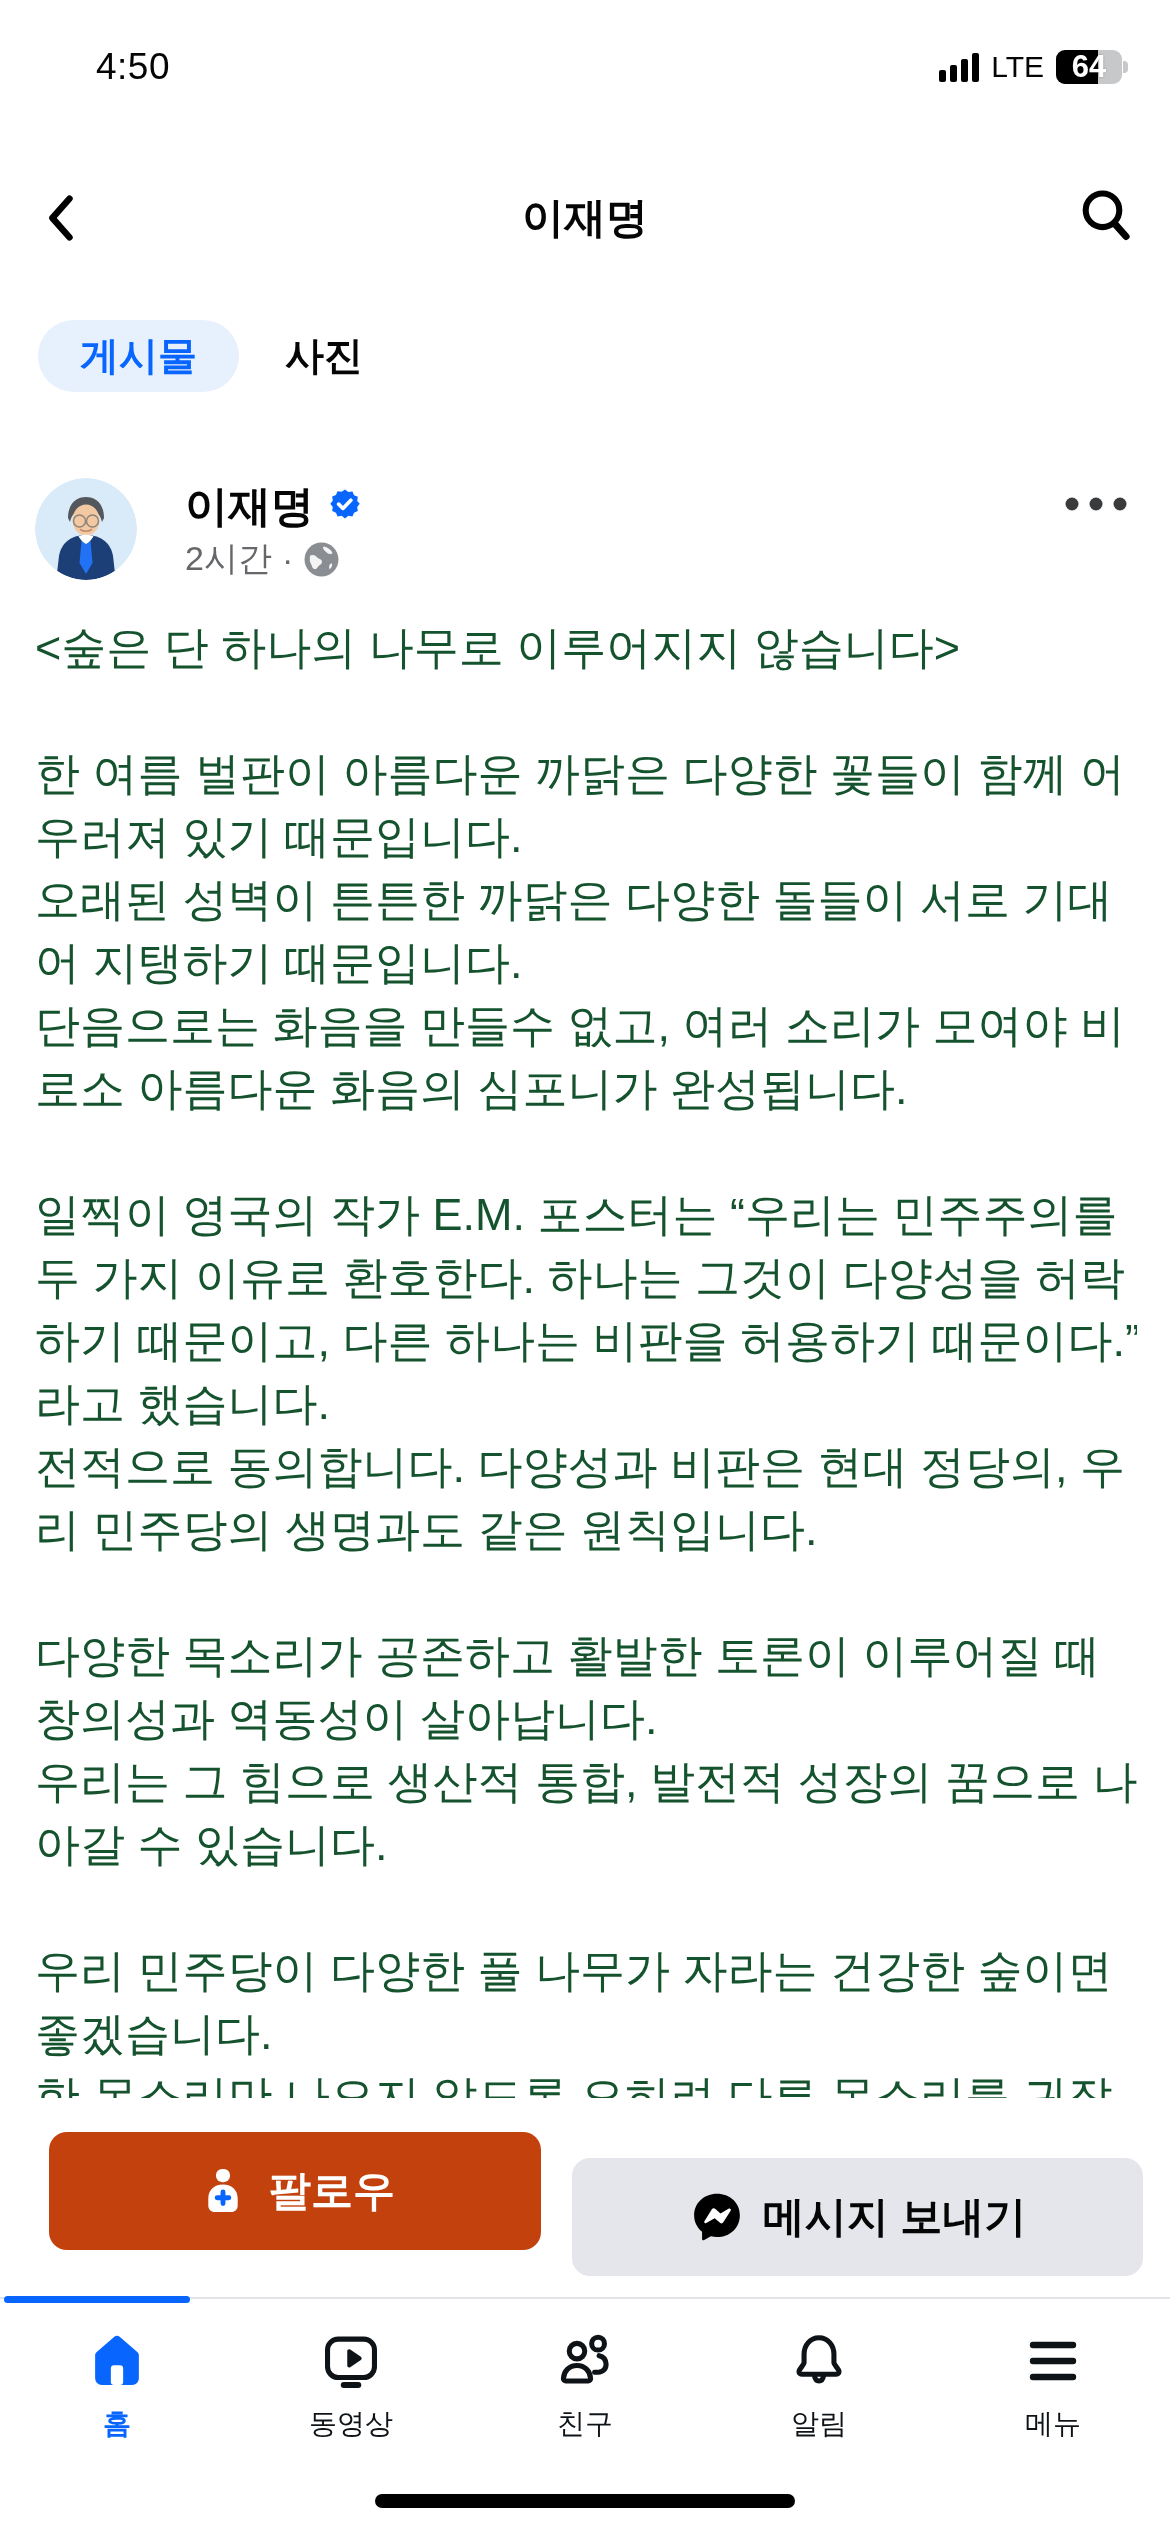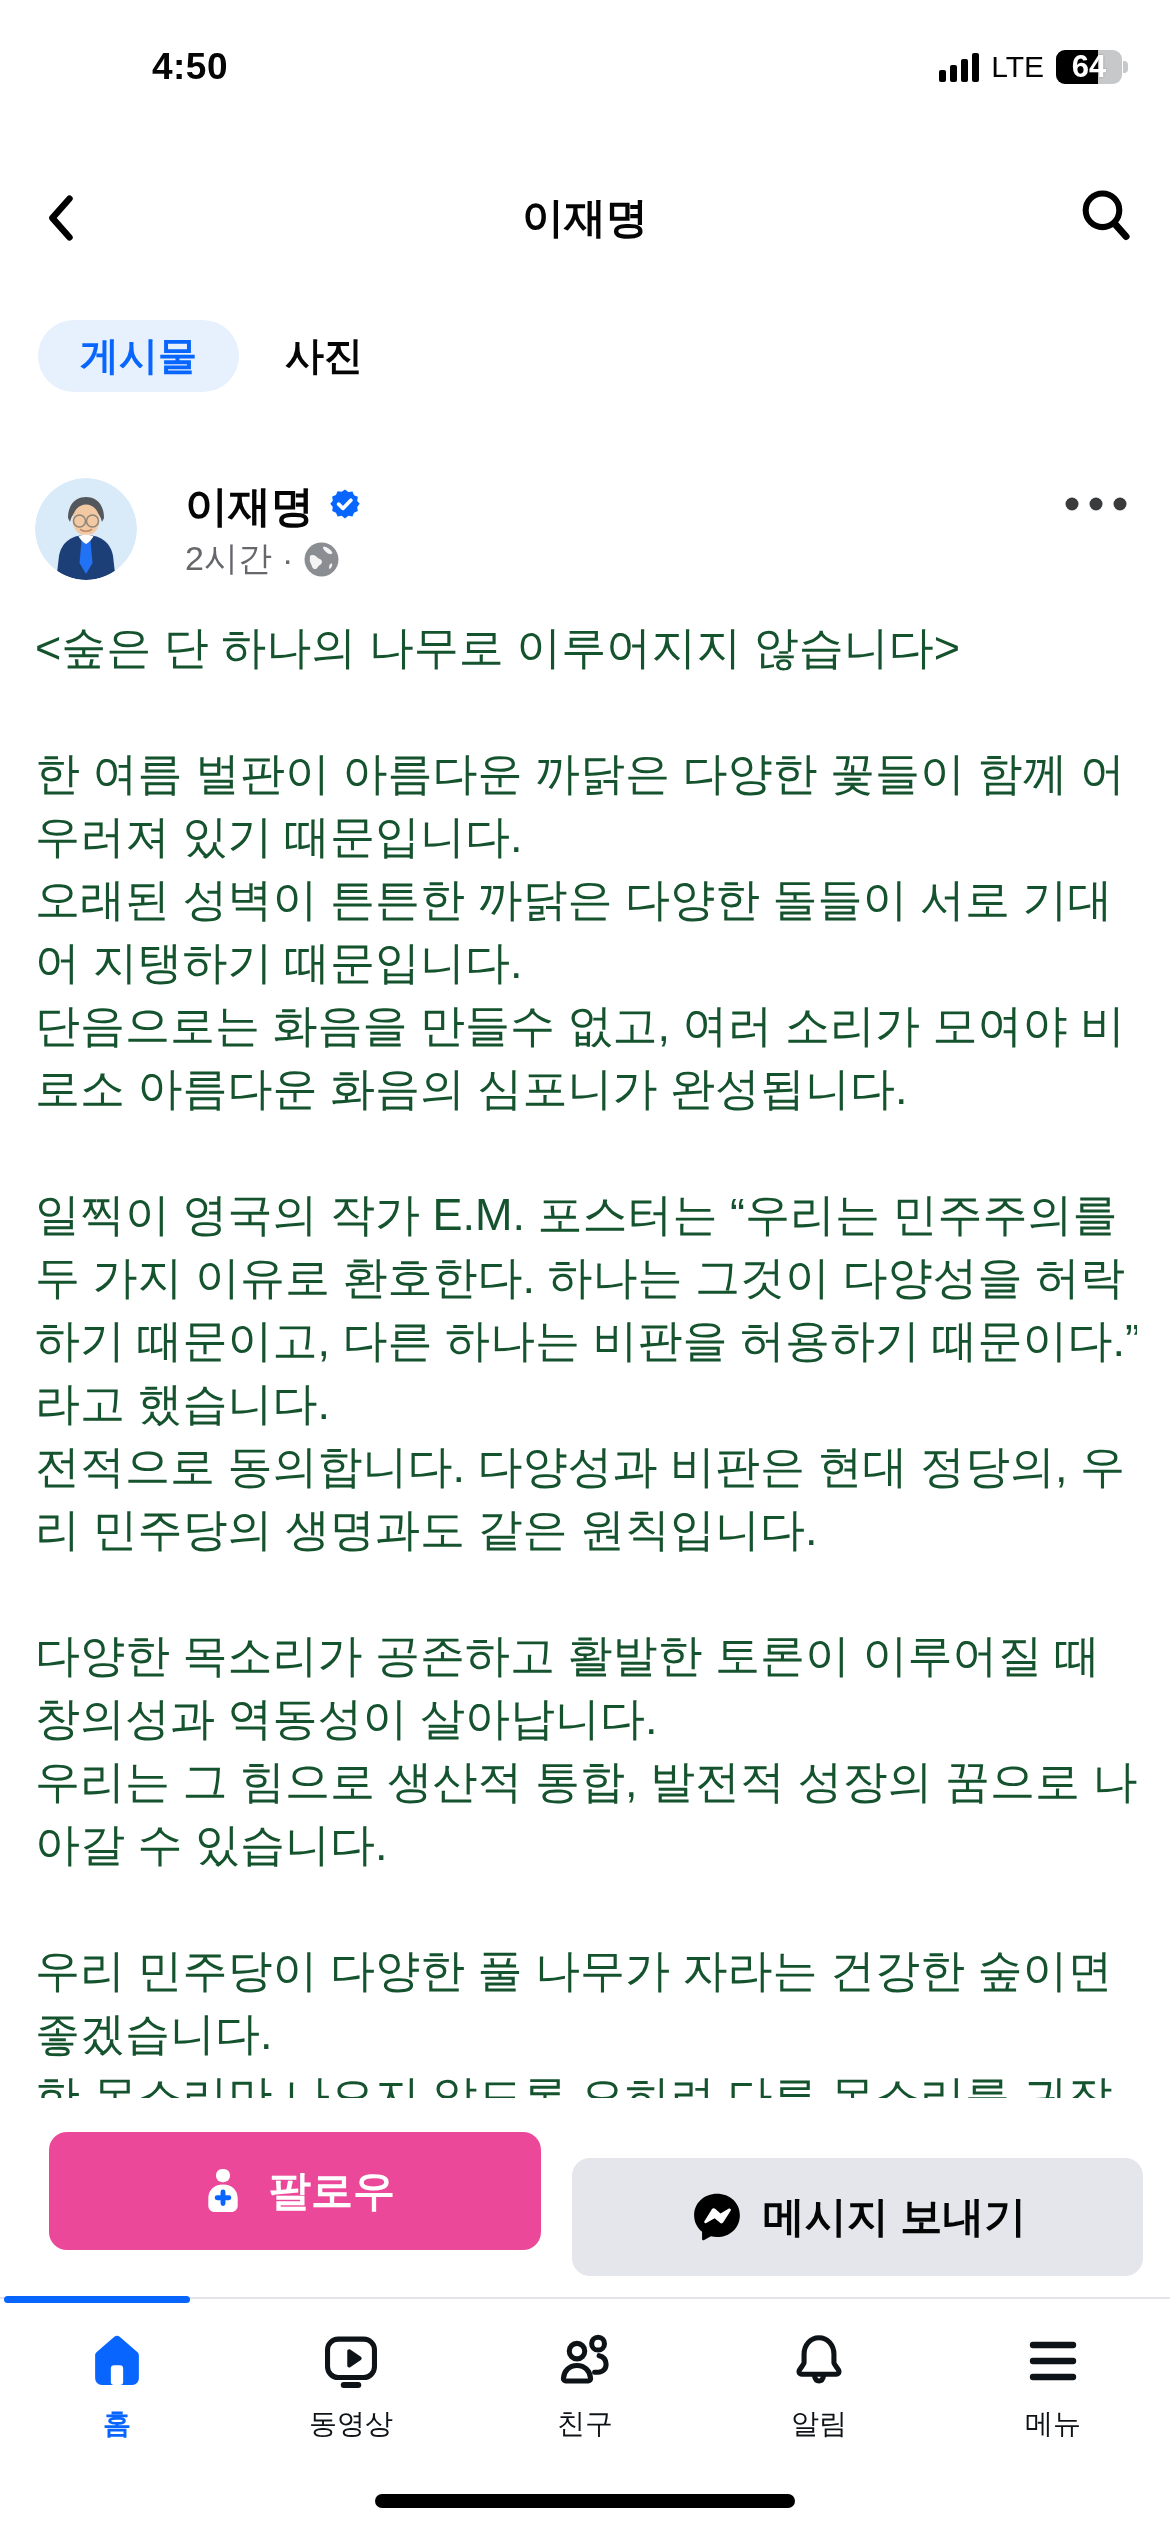--- a/index.html
+++ b/index.html
@@ -1,22 +1,22 @@
 <!DOCTYPE html>
 <html><head>
 <meta charset="utf-8">
 <style>
   * { margin:0; padding:0; box-sizing:border-box; }
   html,body { width:1170px; height:2532px; background:#fff;
     font-family:"Liberation Sans", sans-serif; color:#050505; overflow:hidden; position:relative; }
 
   
   .status-bar { position:absolute; top:0; left:0; right:0; height:100px; }
-  .sb-time { position:absolute; left:104px; top:46px; width:124px; text-align:right;
-    font-size:37px; font-weight:700; letter-spacing:.5px; }
+  .sb-time { position:absolute; left:96px; top:46px; width:124px; text-align:left;
+    font-size:37px; font-weight:400; letter-spacing:.5px; }
   .sb-right { position:absolute; right:48px; top:50px; display:flex; align-items:center; gap:12px; }
   .sig { display:flex; align-items:flex-end; gap:4px; height:30px; }
   .sig i { display:block; width:7px; background:#000; border-radius:2px; }
   .sig i:nth-child(1){height:12px;} .sig i:nth-child(2){height:17px;}
   .sig i:nth-child(3){height:23px;} .sig i:nth-child(4){height:29px;}
   .sb-net { font-size:30px; font-weight:500; }
   .battery { position:relative; width:66px; height:34px; border-radius:9px; background:#c6c8ca; overflow:visible; }
   .battery .level { position:absolute; left:0; top:0; bottom:0; width:64%; background:#000;
     border-radius:9px 0 0 9px; }
   .battery .pct { position:absolute; inset:0; display:flex; align-items:center; justify-content:center;
@@ -48,21 +48,21 @@
     align-items:center; justify-content:center; }
 
   
   .post-text { position:absolute; top:616px; left:35px; width:1102px; height:1482px;
     overflow:hidden; font-size:45px; line-height:63px; white-space:pre; color:#14532d; }
 
   
   .action-row { position:absolute; top:2132px; left:49px; display:flex; gap:31px; }
   .btn { height:118px; border-radius:18px; display:flex; align-items:center; justify-content:center;
     gap:18px; font-size:42px; font-weight:700; border:none; }
-  .btn-follow { width:492px; background:#ec4899; color:#fff; }
+  .btn-follow { width:492px; background:#c2410c; color:#fff; }
   .btn-message { width:571px; background:#E4E6EB; color:#050505;margin-top:26px; }
 
   
   .bottom-bar { position:absolute; left:0; right:0; top:2297px; bottom:0; border-top:2px solid #E2E4E8; background:#fff; }
   .active-indicator { position:absolute; left:4px; top:-3px; width:186px; height:7px;
     background:#0866FF; border-radius:4px; }
   .tab-items { display:flex; }
   .tab-item { flex:1; display:flex; flex-direction:column; align-items:center; padding-top:30px; }
   .tab-item .ticon { width:64px; height:64px; }
   .tab-item .tlabel { margin-top:12px; font-size:28px; font-weight:500; color:#0E1318; }

